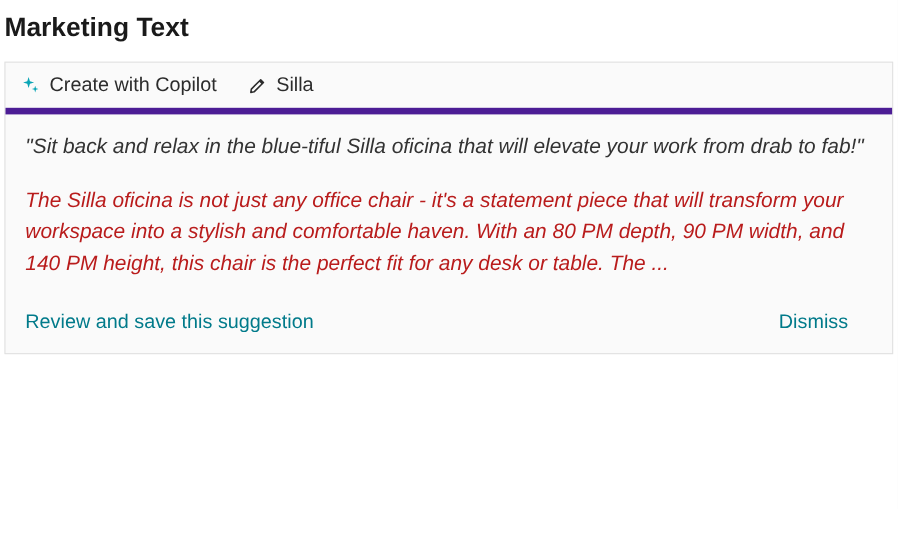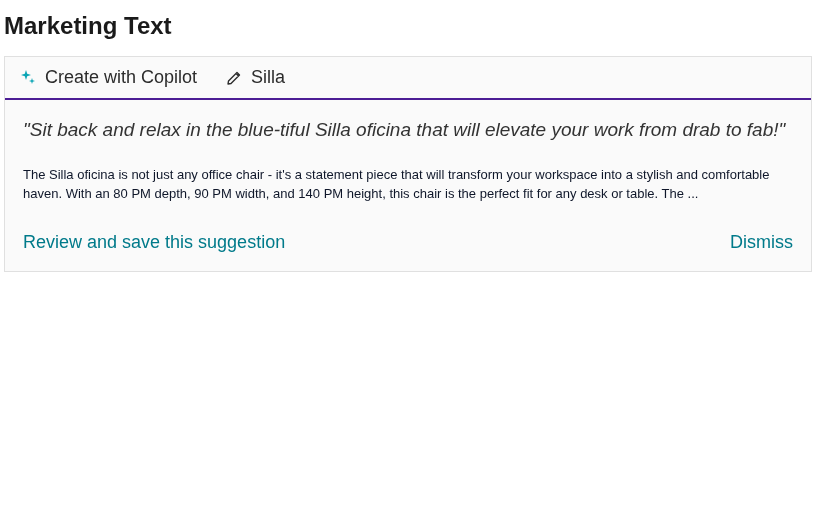--- a/index.html
+++ b/index.html
@@ -23,21 +23,21 @@
       margin: 0 0 16px 0;
     }
     .panel {
       border: 1px solid #e0e0e0;
       background: #fafafa;
     }
     .toolbar {
       display: flex;
       align-items: center;
       padding: 10px 14px;
-      border-bottom: 2px solid #4c1d95;
+      border-bottom: 6px solid #4c1d95;
       gap: 28px;
     }
     .toolbar-action {
       display: inline-flex;
       align-items: center;
       gap: 8px;
       color: #2c2c2c;
       font-size: 18px;
       cursor: pointer;
     }
@@ -59,38 +59,39 @@
       padding: 16px 18px 18px 18px;
     }
     .suggestion-quote {
       font-style: italic;
       font-size: 19px;
       color: #333333;
       line-height: 1.5;
       margin: 0 0 20px 0;
     }
     .suggestion-body {
-      font-size: 13px;
-      color: #0f172a;
+      font-style: italic;
+      font-size: 19px;
+      color: #b91c1c;
       line-height: 1.5;
       margin: 0 0 28px 0;
     }
     .suggestion-actions {
       display: flex;
       justify-content: space-between;
       align-items: center;
     }
     .link-action {
       color: #007a8a;
       font-size: 18px;
       cursor: pointer;
     }
     .link-action.dismiss {
       color: #007a8a;
-      margin-right: 0;
+      margin-right: 22px;
     }
   </style>
 </head>
 <body>
 
 <div class="container">
   <h2 class="section-title">Marketing Text</h2>
 
   <div class="panel">
 

